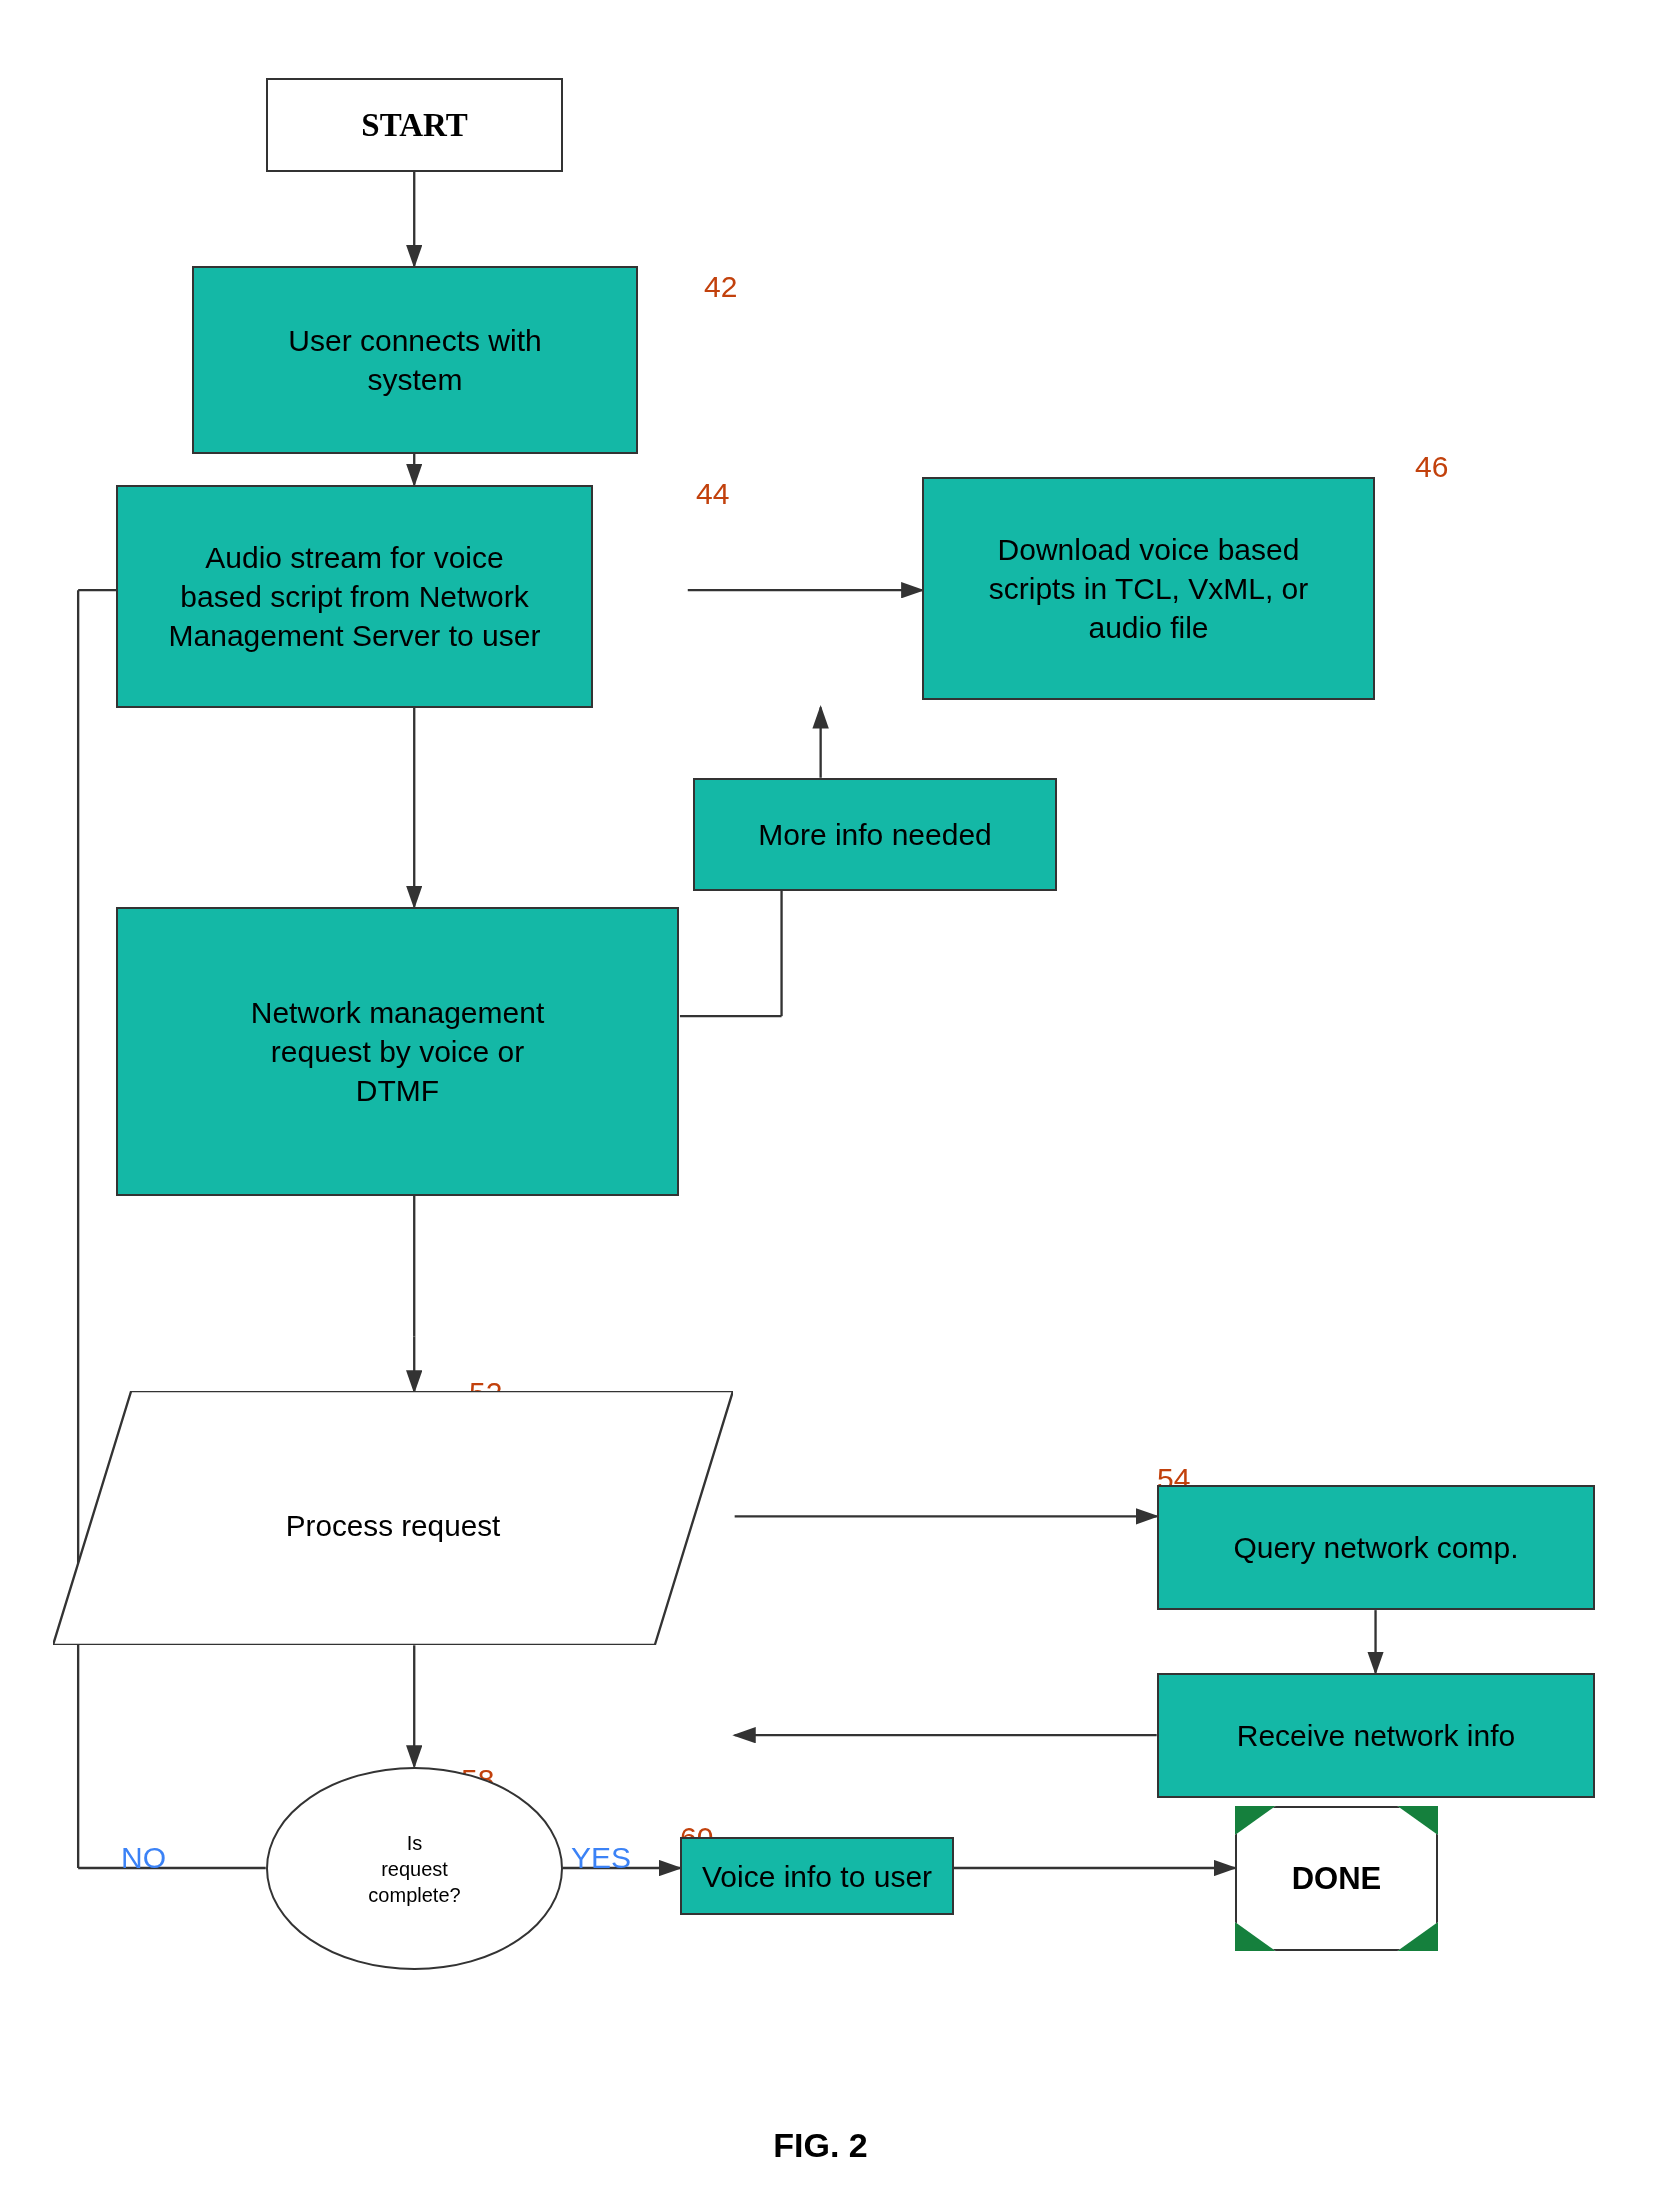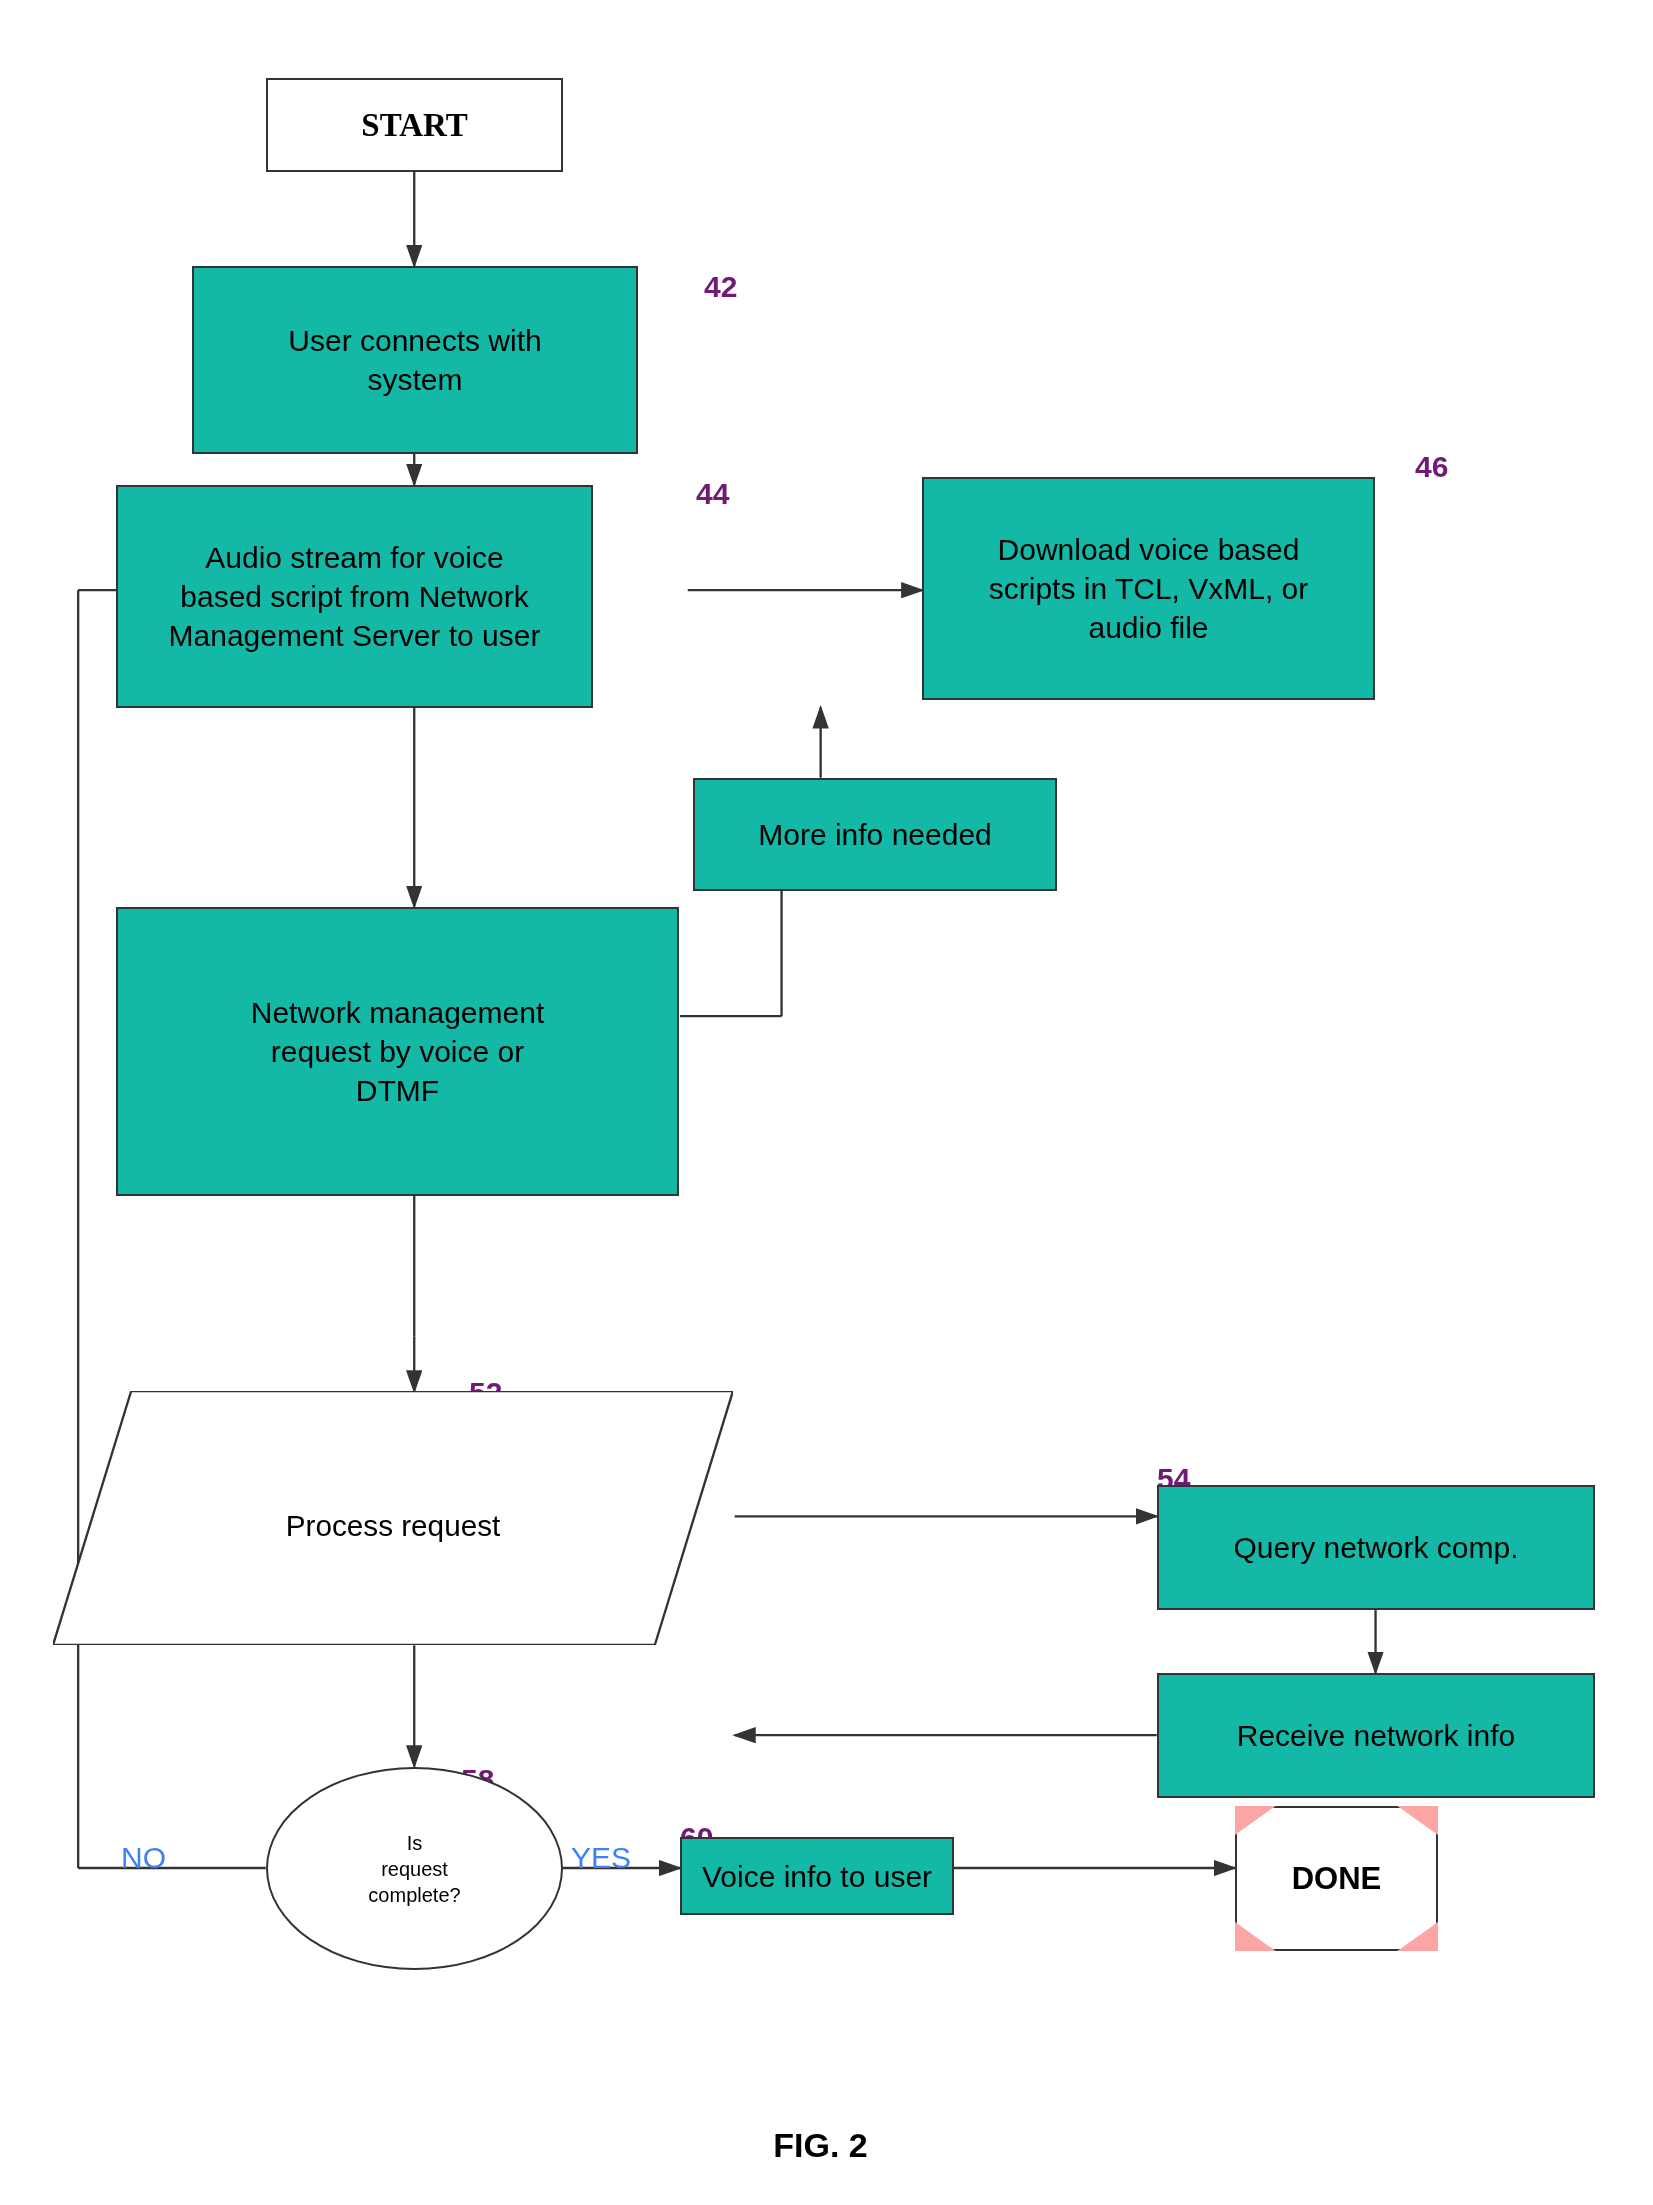--- a/index.html
+++ b/index.html
@@ -71,30 +71,29 @@
       line-height: 1.3;
       padding: 7.8px;
     }
 
     .node-octagon {
       position: absolute;
       display: flex;
       align-items: center;
       justify-content: center;
       text-align: center;
-      background: #fca5a5;
+      background: #15803d;
       font-size: 30px;
       font-weight: bold;
     }
 
     .label-ref {
       position: absolute;
       font-size: 30px;
-      color: #701a75;
-      font-weight: bold;
+      color: #c2410c;
     }
 
     .label-text {
       position: absolute;
       font-size: 30px;
       color: #3b82f6;
     }
 
     .fig-caption {
       position: absolute;

